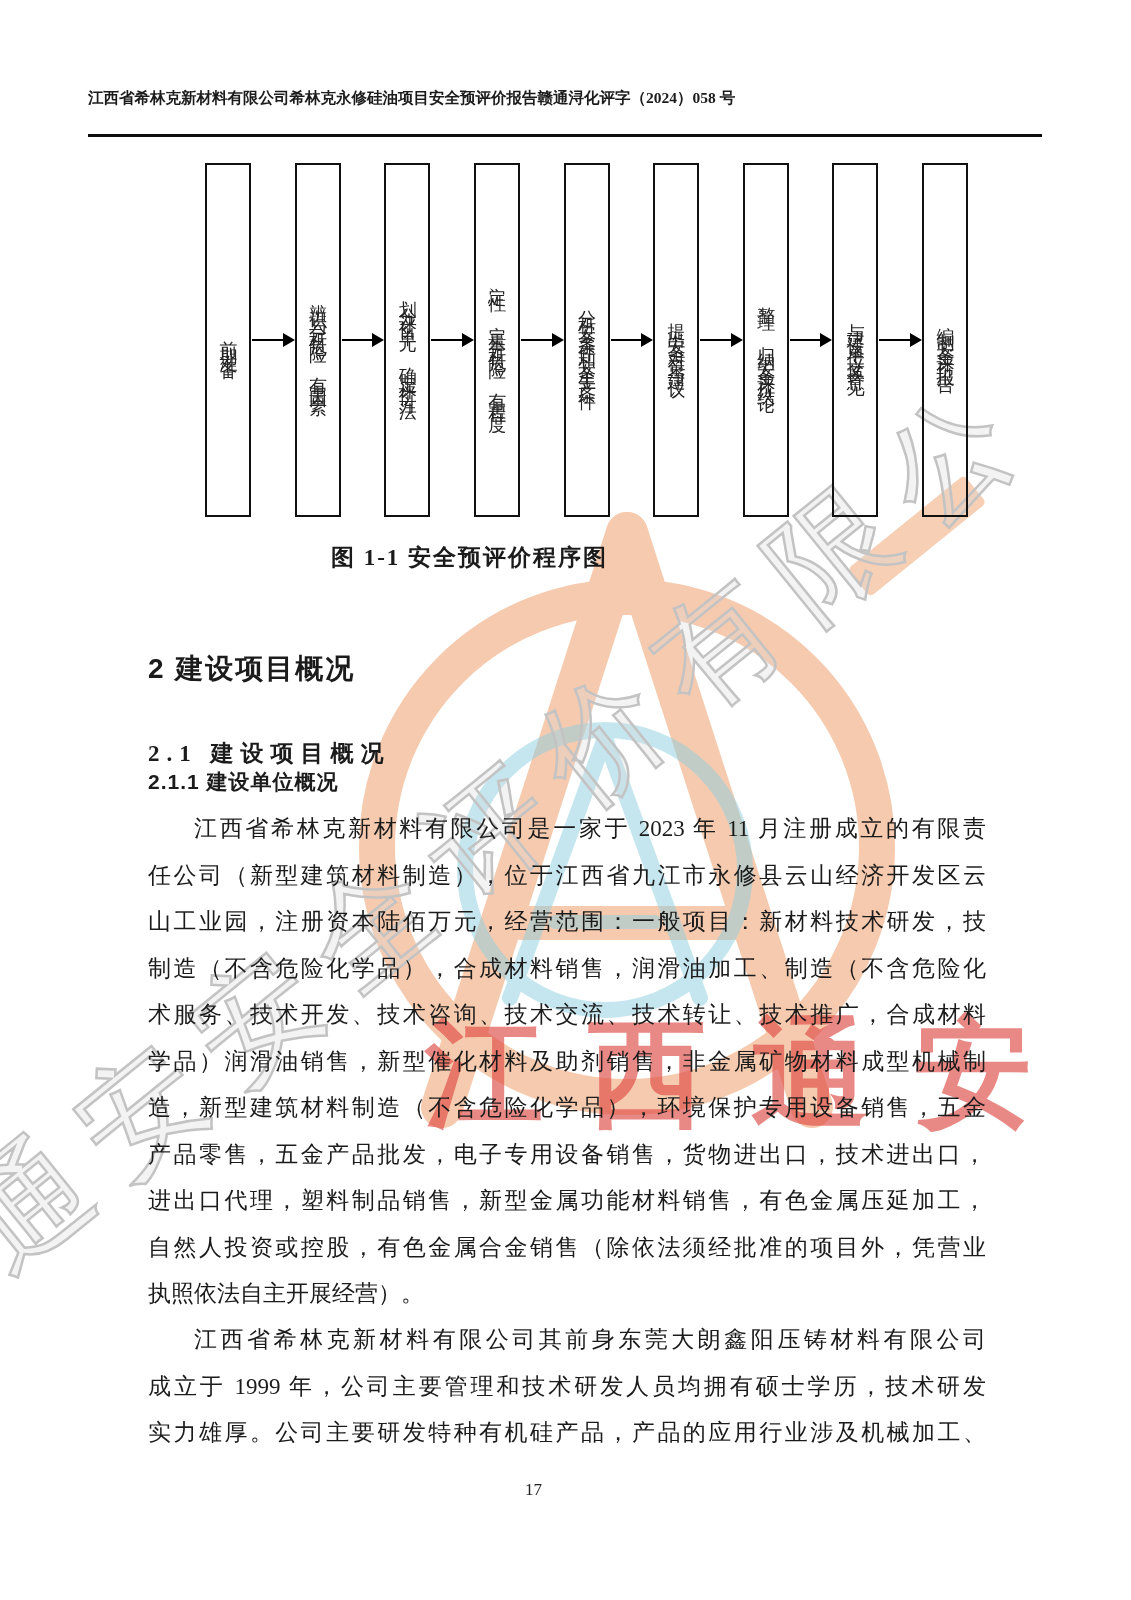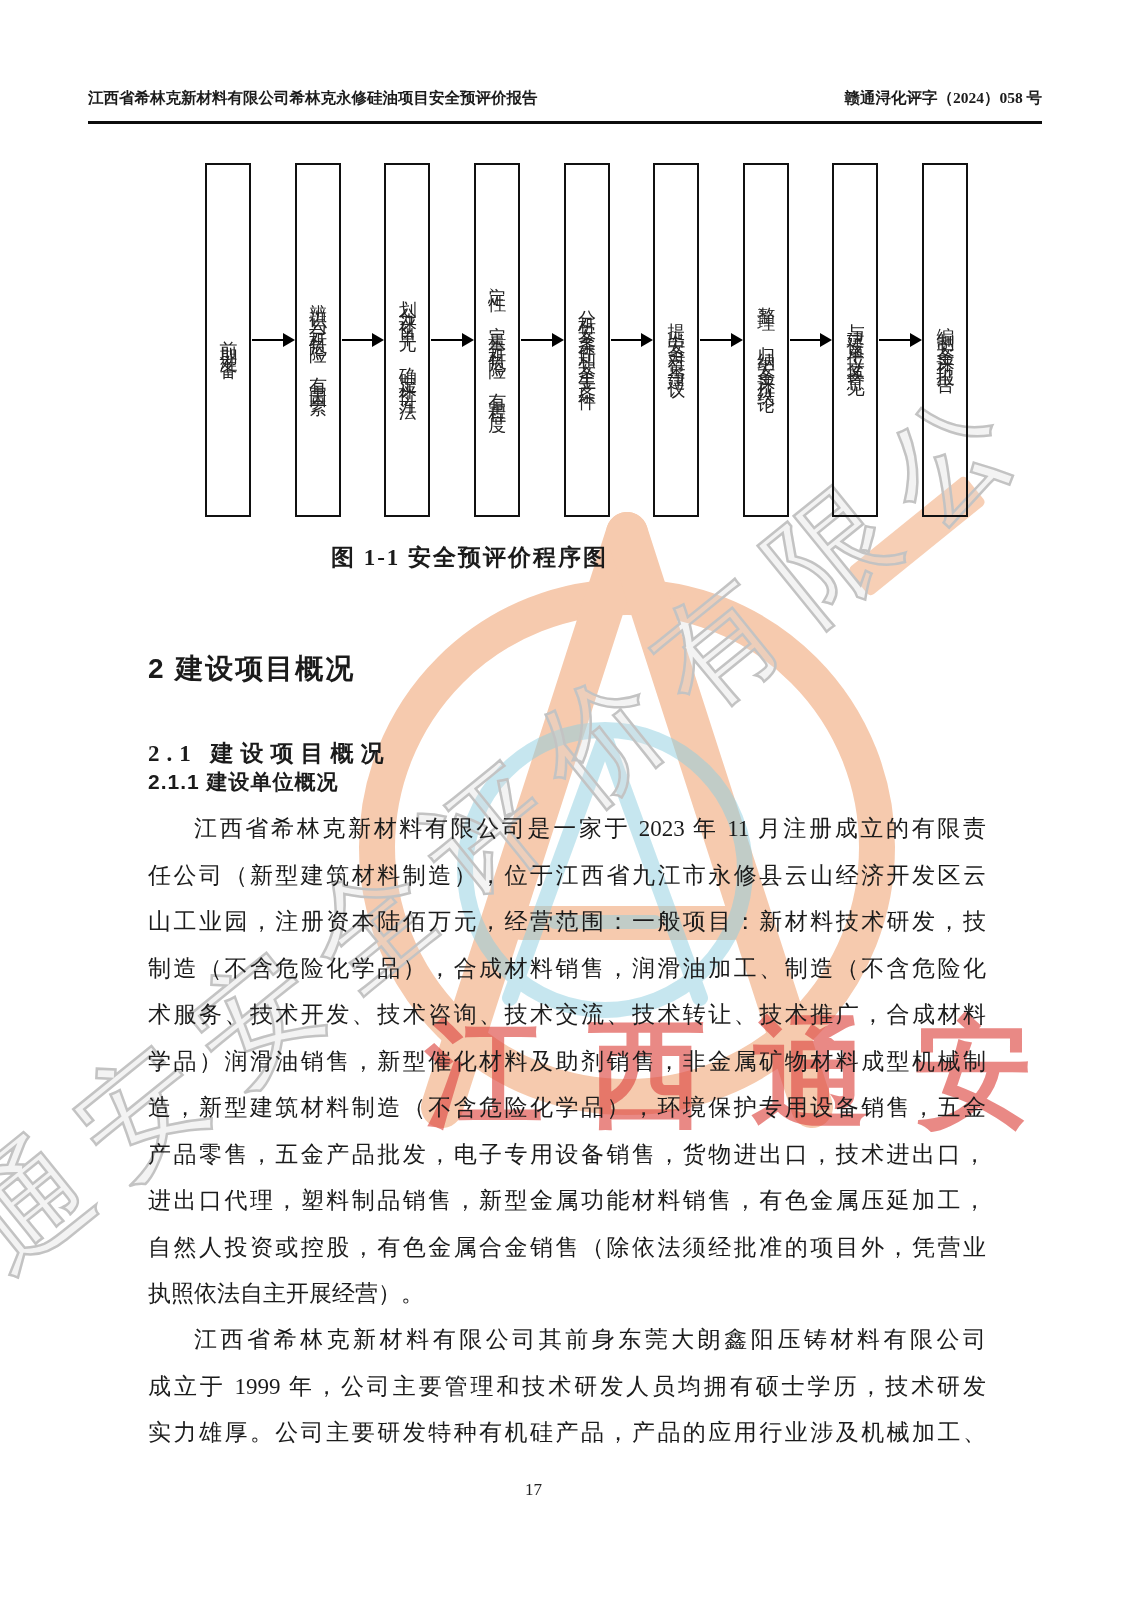--- a/index.html
+++ b/index.html
@@ -26,22 +26,22 @@
     font-family:"Liberation Sans","DejaVu Sans",sans-serif;
   }
   .wm-extra{
     position:absolute; left:842px; top:518px; width:150px; height:36px;
     background:#f6c7a8; transform:rotate(-39deg); border-radius:5px; opacity:.85;
   }
   
   .content{position:absolute; inset:0; z-index:1;}
   .header{
     position:absolute; left:88px; top:88px; width:954px;
-    display:flex; justify-content:space-between; align-items:flex-end;
-    font-size:15.5px; font-weight:600; padding-bottom:12px;
+    display:flex; justify-content:flex-start; align-items:flex-end;
+    font-size:15.5px; font-weight:600; padding-bottom:25px;
     border-bottom:3px solid #0d0d0d;
   }
   .flow{
     position:absolute; left:148px; top:163px; width:838px; height:354px;
     display:flex; align-items:stretch; padding:0; box-sizing:border-box;
   }
   .flow .lead{width:57px;} .flow .tail{width:18px;}
   .fbox{
     width:46px; box-sizing:border-box; border:2px solid #111;
     display:flex; align-items:center; justify-content:center; background:transparent;

